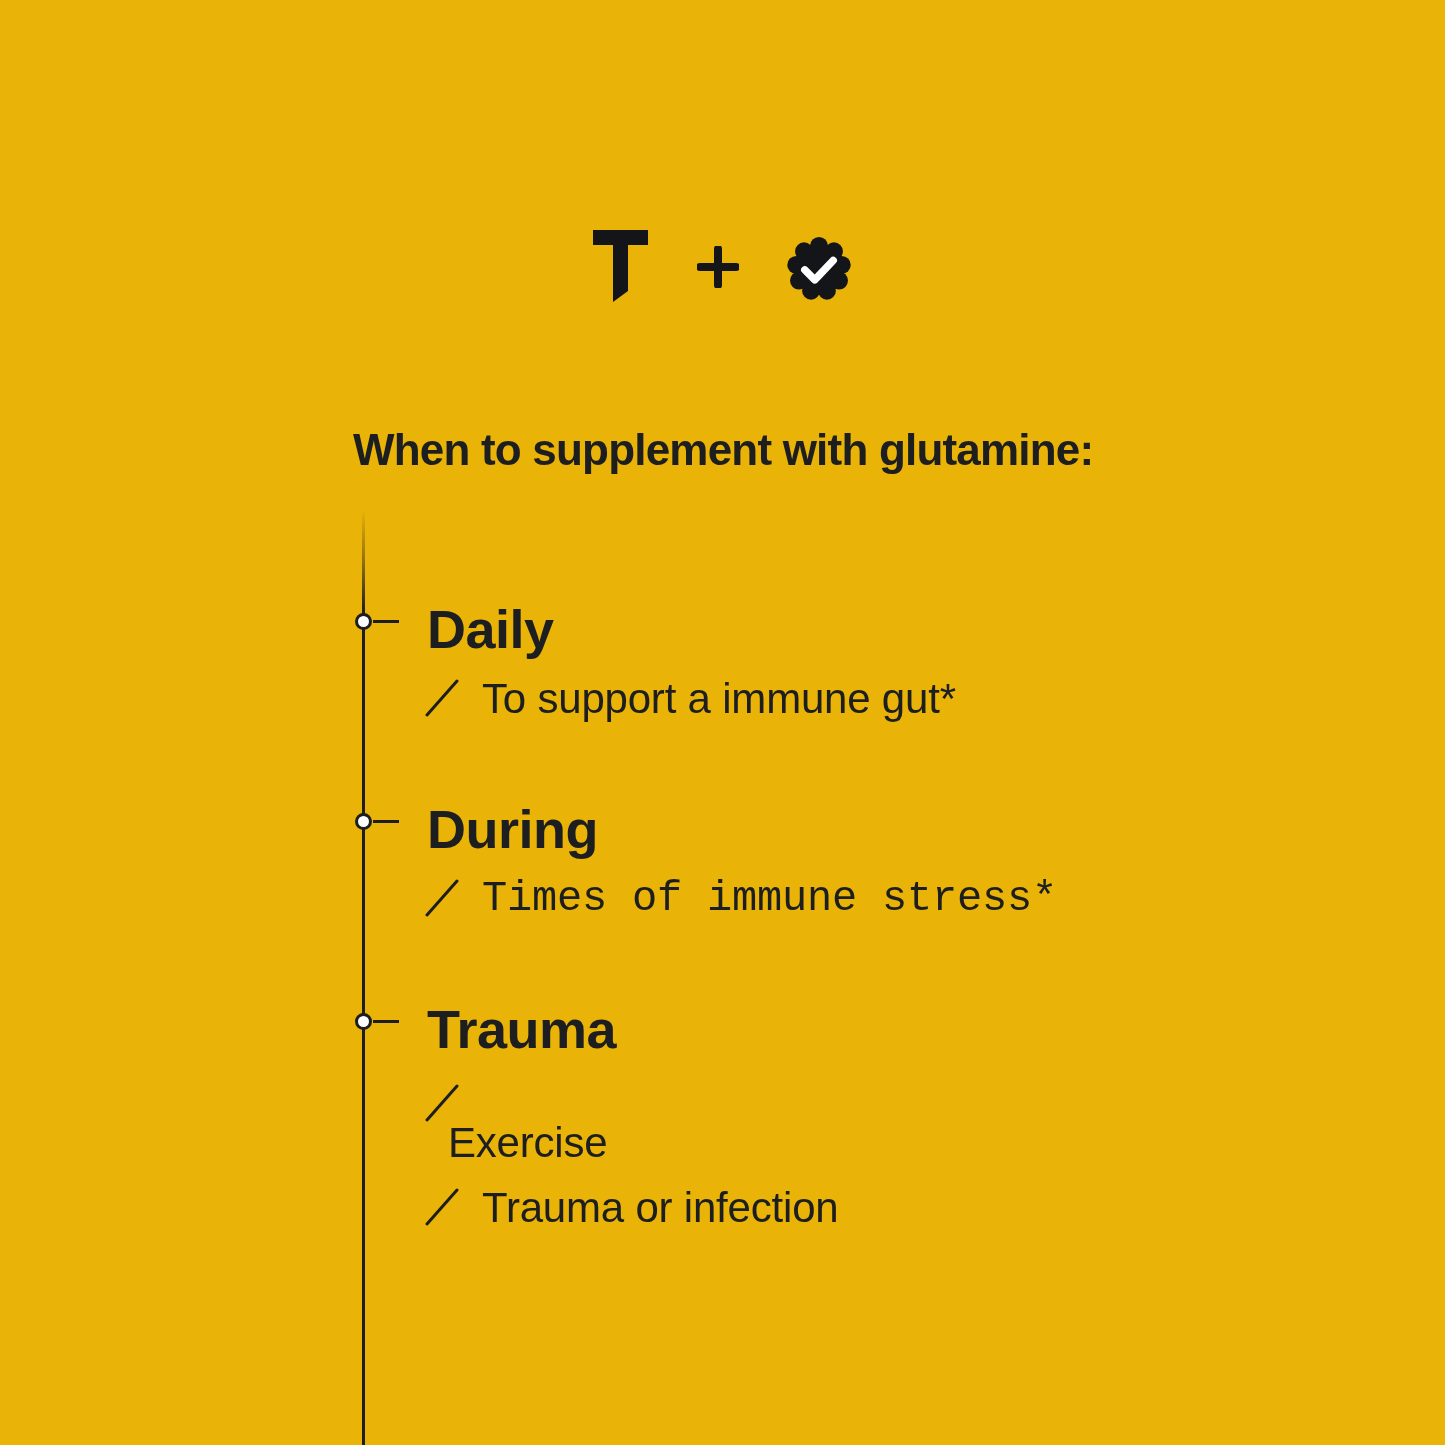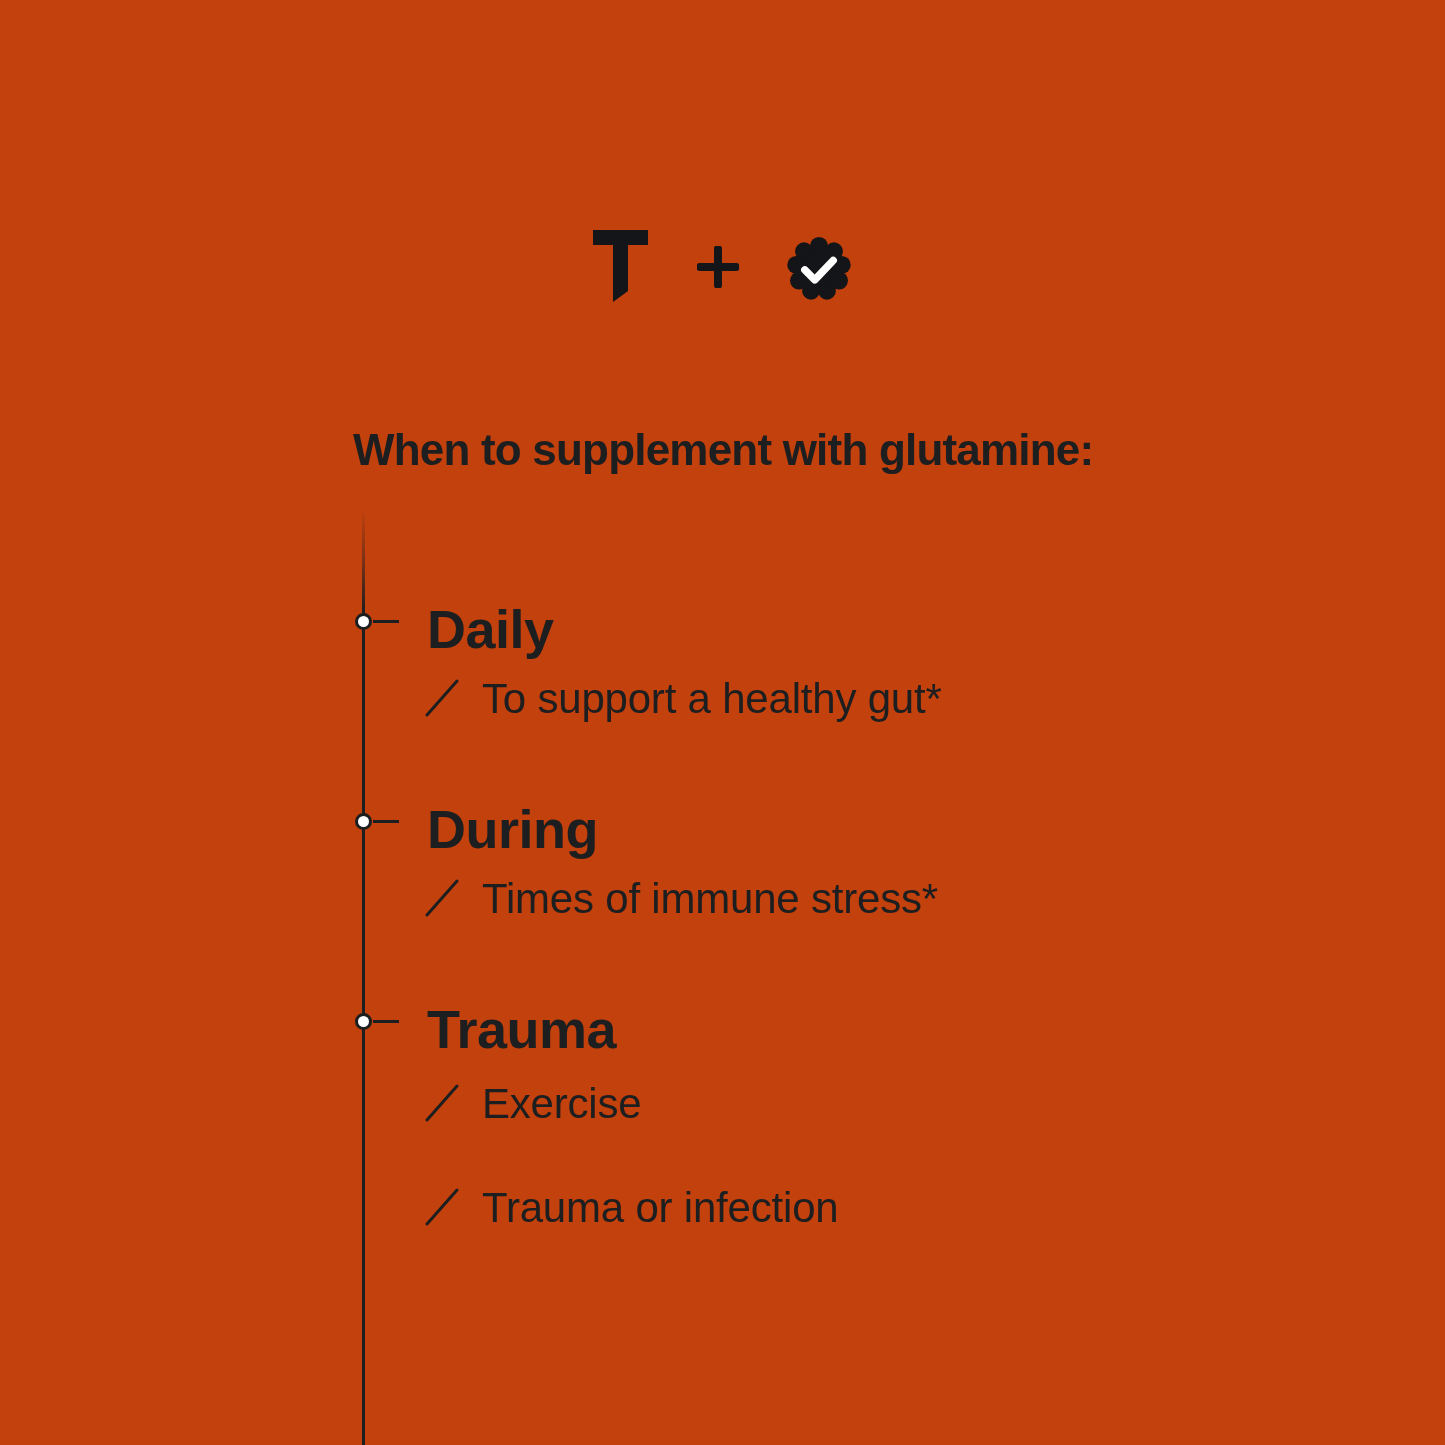--- a/index.html
+++ b/index.html
@@ -1,20 +1,20 @@
 <!DOCTYPE html>
 <html><head>
 <meta charset="utf-8">
 <style>
   html, body { margin: 0; padding: 0; }
   .canvas {
     position: relative;
     width: 1445px;
     height: 1445px;
-    background: #c2410c;
+    background: #eab308;
     overflow: hidden;
     font-family: "Liberation Sans", "DejaVu Sans", sans-serif;
     color: #1d1e20;
   }
 
   
   .brand-t   { position: absolute; left: 593px; top: 230px; width: 55px; height: 72px; }
   .plus-icon { position: absolute; left: 697px; top: 246px; width: 42px; height: 42px; }
   .badge     { position: absolute; left: 785px; top: 235px; width: 68px; height: 68px; }
 
@@ -91,22 +91,22 @@
   .subitem .slash { width: 34px; height: 38px; margin-top: 1px; flex: 0 0 auto; }
   .subitem .txt {
     margin-left: 23px;
     font-size: 42px;
     font-weight: 400;
     letter-spacing: -0.2px;
     line-height: 1;
     white-space: nowrap;
   }
   .i-daily-0  { top: 678px; }
-  .i-during-0 { top: 878px; }
-  .i-after-0  { top: 1083px; }
+  .i-during-0 { top: 878px; font-family: Liberation Mono, monospace; }
+  .i-after-0  { top: 1083px; flex-direction: column; }
   .i-after-1  { top: 1152px; margin-top: 35px; }
 </style>
 </head>
 <body>
 
 <div class="canvas">
 
   <div>
     <svg class="brand-t" viewBox="0 0 55 72" aria-hidden="true">
       <path d="M0 0 H55 V15 H35 V61 L20 72 V15 H0 Z" fill="#141518"></path>
@@ -150,21 +150,21 @@
   </div>
 
   <h2 class="heading h-daily">Daily</h2>
   <h2 class="heading h-during">During</h2>
   <h2 class="heading h-after">Trauma</h2>
 
   <div class="subitem i-daily-0">
     <svg class="slash" viewBox="0 0 34 38" aria-hidden="true">
       <line x1="2" y1="36" x2="32" y2="2" stroke="#1d1e20" stroke-width="3" stroke-linecap="round"></line>
     </svg>
-    <span class="txt">To support a healthy gut*</span>
+    <span class="txt">To support a immune gut*</span>
   </div>
 
   <div class="subitem i-during-0">
     <svg class="slash" viewBox="0 0 34 38" aria-hidden="true">
       <line x1="2" y1="36" x2="32" y2="2" stroke="#1d1e20" stroke-width="3" stroke-linecap="round"></line>
     </svg>
     <span class="txt">Times of immune stress*</span>
   </div>
 
   <div class="subitem i-after-0">

